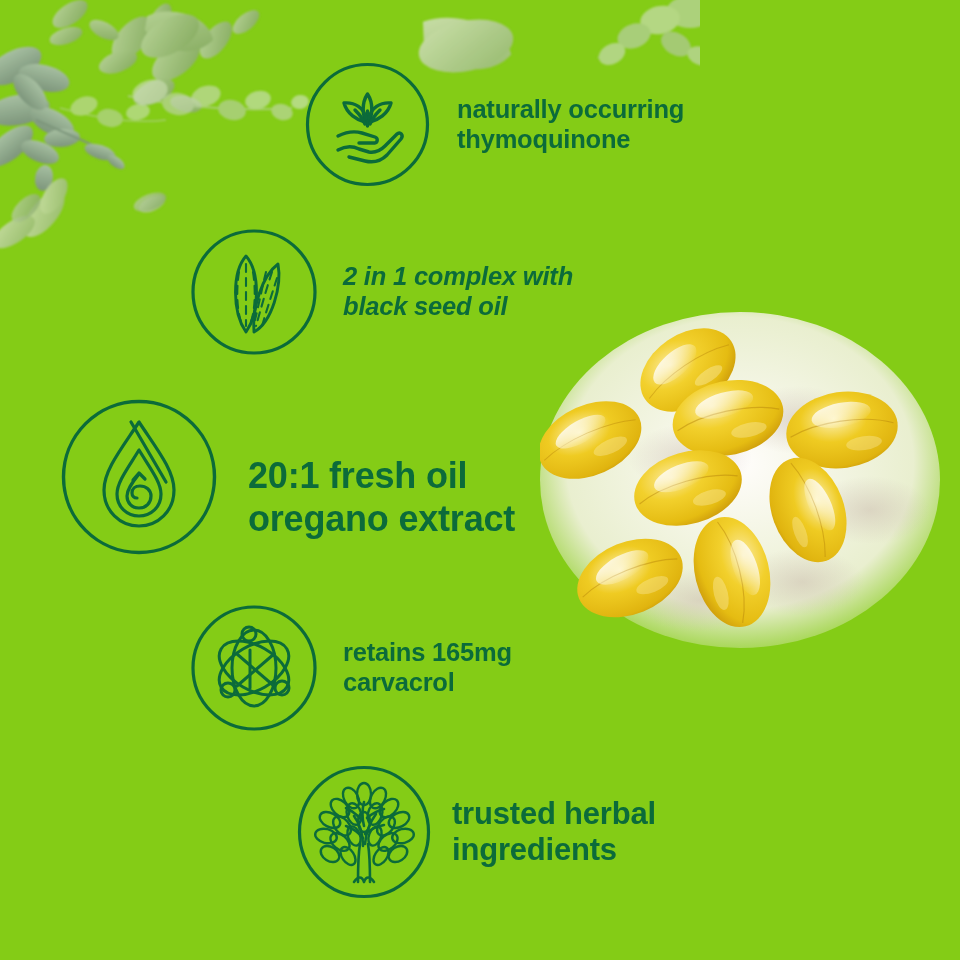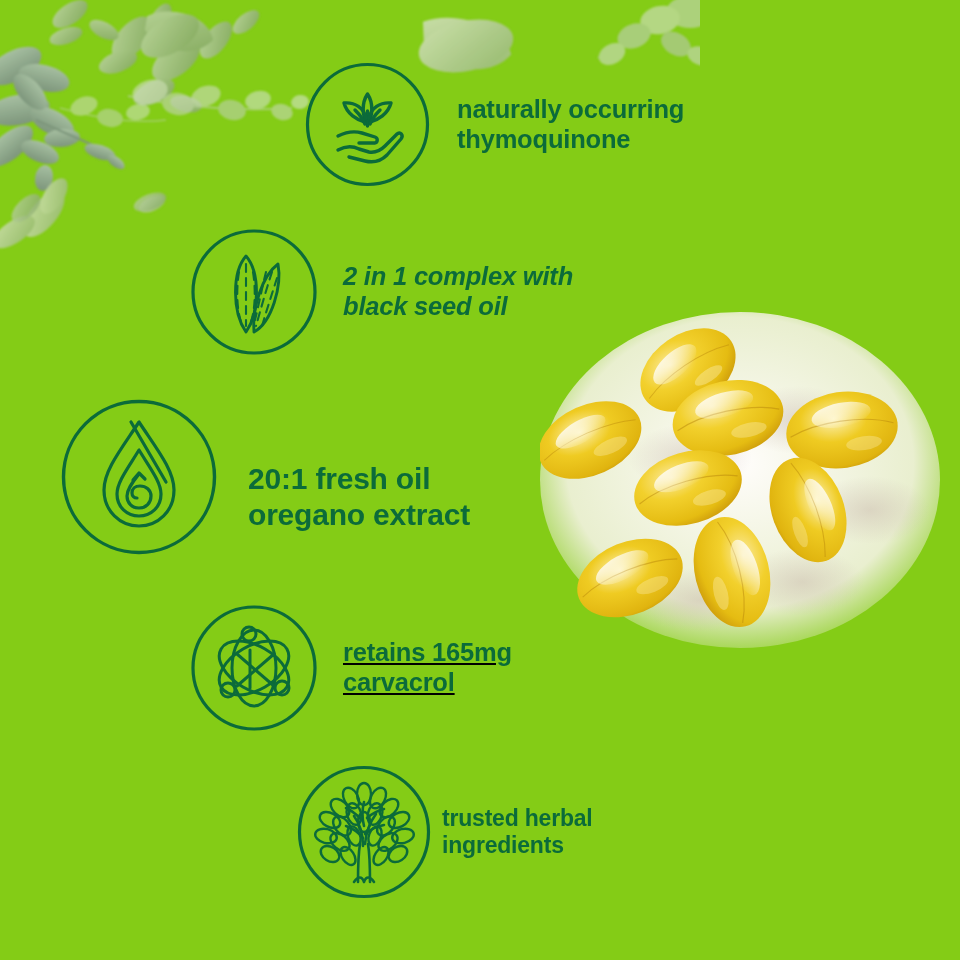--- a/index.html
+++ b/index.html
@@ -26,27 +26,27 @@
     letter-spacing:-0.2px;white-space:pre-line;
   }
 
   .f1{left:305px;top:62px;}
   .f1 .feat-text{font-size:25.5px;margin-left:27px;}
 
   .f2{left:190px;top:228px;}
   .f2 .feat-text{font-size:25.5px;margin-left:25px;font-style:italic;}
 
   .f3{left:60px;top:398px;}
-  .f3 .feat-text{font-size:30px;margin-left:30px;line-height:1.2;margin-top:40px;}
-
-  .f4{left:190px;top:604px;text-decoration:underline;}
+  .f3 .feat-text{font-size:36px;margin-left:30px;line-height:1.2;margin-top:40px;}
+
+  .f4{left:190px;top:604px;}
   .f4 .feat-text{font-size:25.5px;margin-left:25px;}
 
   .f5{left:296px;top:764px;}
-  .f5 .feat-text{font-size:23px;margin-left:10px;}
+  .f5 .feat-text{font-size:31px;margin-left:20px;}
 </style>
 </head>
 <body>
 
 <div id="stage">
 
   <svg class="foliage" viewBox="0 0 700 300" aria-hidden="true">
     <defs>
       <filter id="soft" x="-30%" y="-30%" width="160%" height="160%">
         <feGaussianBlur stdDeviation="1.1"></feGaussianBlur>

